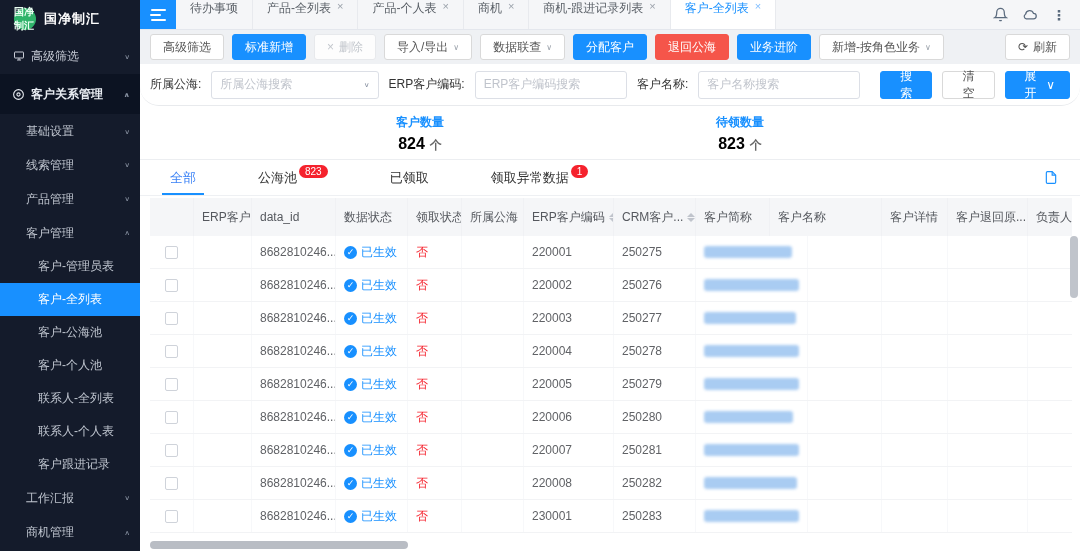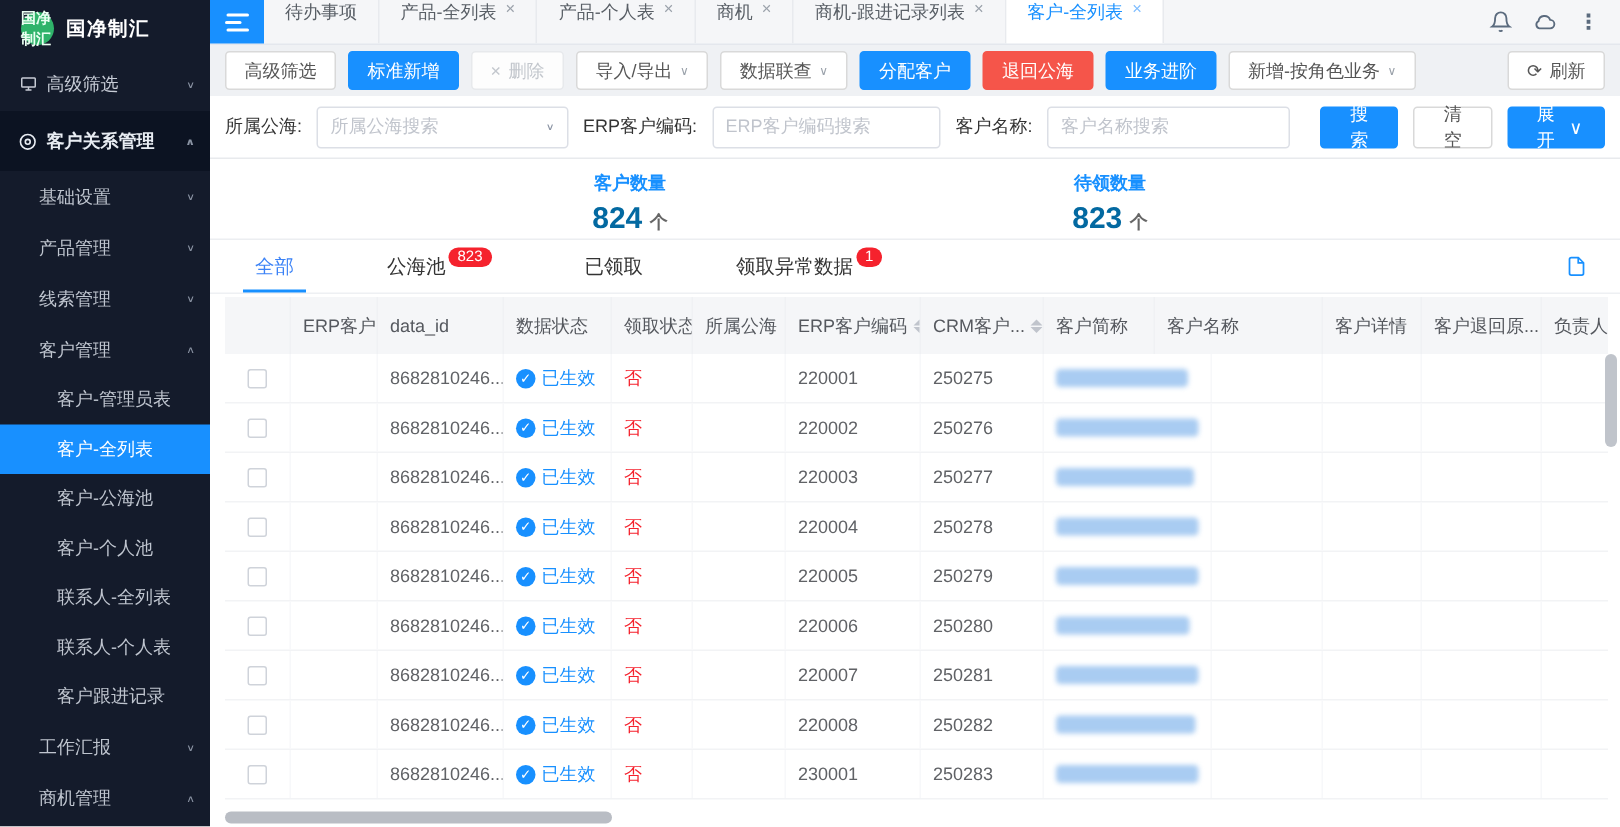--- a/index.html
+++ b/index.html
@@ -44,34 +44,34 @@
   .toolbar { height:34px; background:#eff1f4; display:flex; align-items:center; padding:0 10px; gap:8px; }
   .btn { height:26px; padding:0 12px; border-radius:3px; font-size:12px; border:1px solid #d9d9d9;
     background:#fff; color:#555; display:inline-flex; align-items:center; gap:5px; cursor:pointer; white-space:nowrap; }
   .btn.primary { background:#1890ff; border-color:#1890ff; color:#fff; }
   .btn.danger  { background:#f5554a; border-color:#f5554a; color:#fff; }
   .btn.disabled{ color:#c3c7cd; border-color:#e7e9ec; background:#fdfdfd; cursor:default; }
   .btn .dd { font-size:8px; color:#9aa1aa; }
   .toolbar .spacer { flex:1; }
 
   
-  .filterbar { height:42px; background:#fff; border-bottom:1px solid #e8eaed; display:flex; align-items:center; padding:0 10px; gap:10px; }
+  .filterbar { height:42px; background:#fff; border-bottom:1px solid #e8eaed; display:flex; align-items:center; padding:0 10px; gap:10px;border-radius:19px; }
   .f-label { font-size:12px; color:#333; white-space:nowrap; }
   .f-ctl { height:28px; border:1px solid #dcdfe6; border-radius:3px; background:#fff; display:flex; align-items:center;
     padding:0 8px; font-size:12px; color:#c0c4cc; }
   .f-ctl .grow { flex:1; }
   .filterbar .spacer { flex:1; }
   .sbtn { height:28px; padding:0 14px; border-radius:3px; font-size:12px; display:inline-flex; align-items:center; gap:5px; cursor:pointer; border:1px solid #d9d9d9; background:#fff; color:#555; }
   .sbtn.primary { background:#1890ff; border-color:#1890ff; color:#fff; }
 
   
   .statsrow { height:54px; background:#fff; position:relative; border-bottom:1px solid #eceef1; }
   .stat { position:absolute; top:8px; text-align:center;font-weight:bold; }
   .stat .s-label { font-size:12px; color:#1890ff; margin-bottom:4px; }
-  .stat .s-val { font-size:20px; color:#0369a1; }
+  .stat .s-val { font-size:16px; color:#000000; }
   .stat .s-unit { font-size:12px; color:#666; margin-left:5px; }
   .stat1 { left:200px; width:160px; }
   .stat2 { left:520px; width:160px; }
 
   
   .subtabs { height:36px; display:flex; align-items:center; padding:0 10px 0 30px; gap:62px; border-bottom:1px solid #eef0f3; position:relative; }
   .subtab { font-size:13px; color:#333; position:relative; height:100%; display:flex; align-items:center; cursor:pointer; }
   .subtab.active { color:#3b82f6; }
   .subtab.active::after { content:""; position:absolute; left:-8px; right:-8px; bottom:0; height:2px; background:#1890ff; }
   .badge { background:#f5222d; color:#fff; font-size:10px; border-radius:8px; padding:1px 6px; margin-left:2px; position:relative; top:-6px; }
@@ -131,25 +131,25 @@
             </svg>
           </span>
           <span class="grow">客户关系管理</span>
           <span class="chev">∧</span>
         </div>
         <div class="side-row menu-l2">
           <span class="grow">基础设置</span>
           <span class="chev">∨</span>
         </div>
         <div class="side-row menu-l2">
+          <span class="grow">线索管理</span>
+          <span class="chev">∨</span>
+        </div>
+        <div class="side-row menu-l2">
           <span class="grow">产品管理</span>
-          <span class="chev">∨</span>
-        </div>
-        <div class="side-row menu-l2">
-          <span class="grow">线索管理</span>
           <span class="chev">∨</span>
         </div>
         <div class="side-row menu-l2">
           <span class="grow">客户管理</span>
           <span class="chev">∧</span>
         </div>
         <div class="side-row menu-l3">
           <span class="grow">客户-管理员表</span>
         </div>
         <div class="side-row menu-l3 active">

